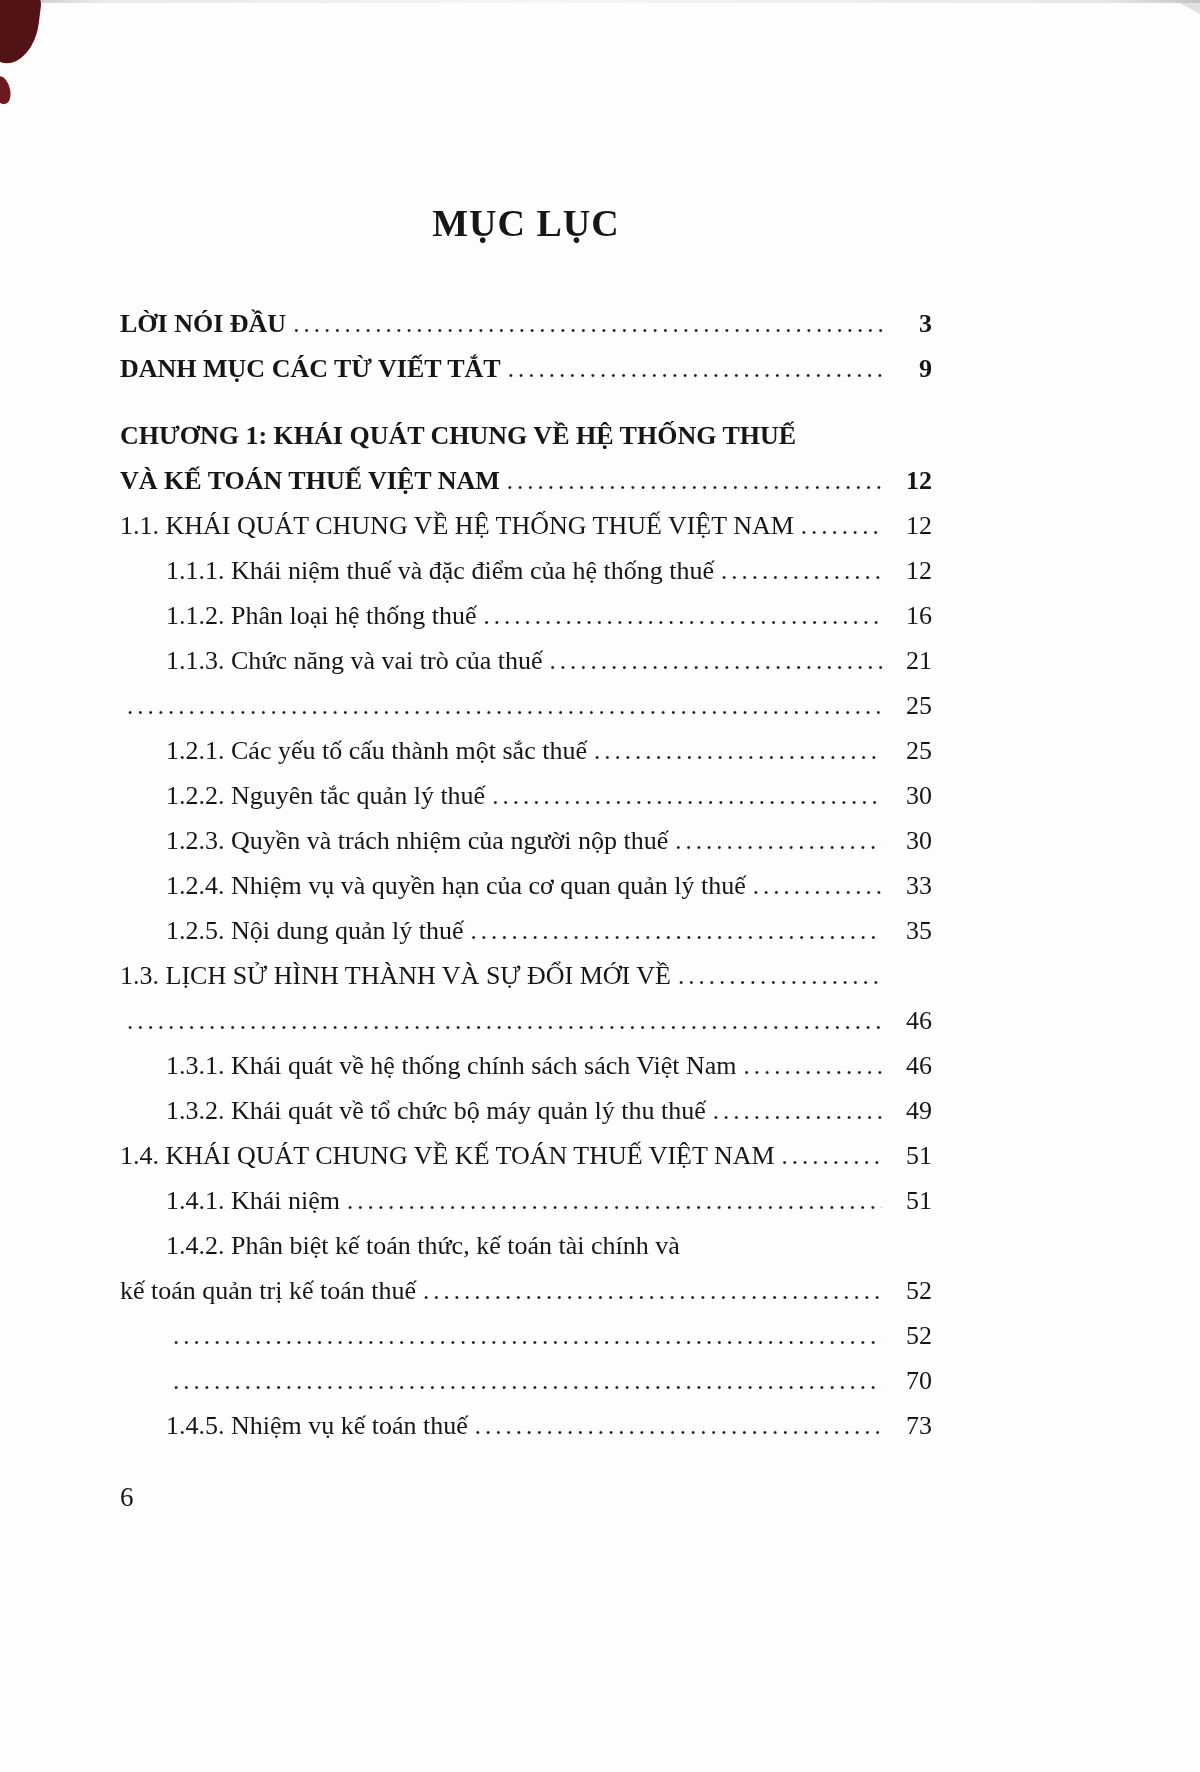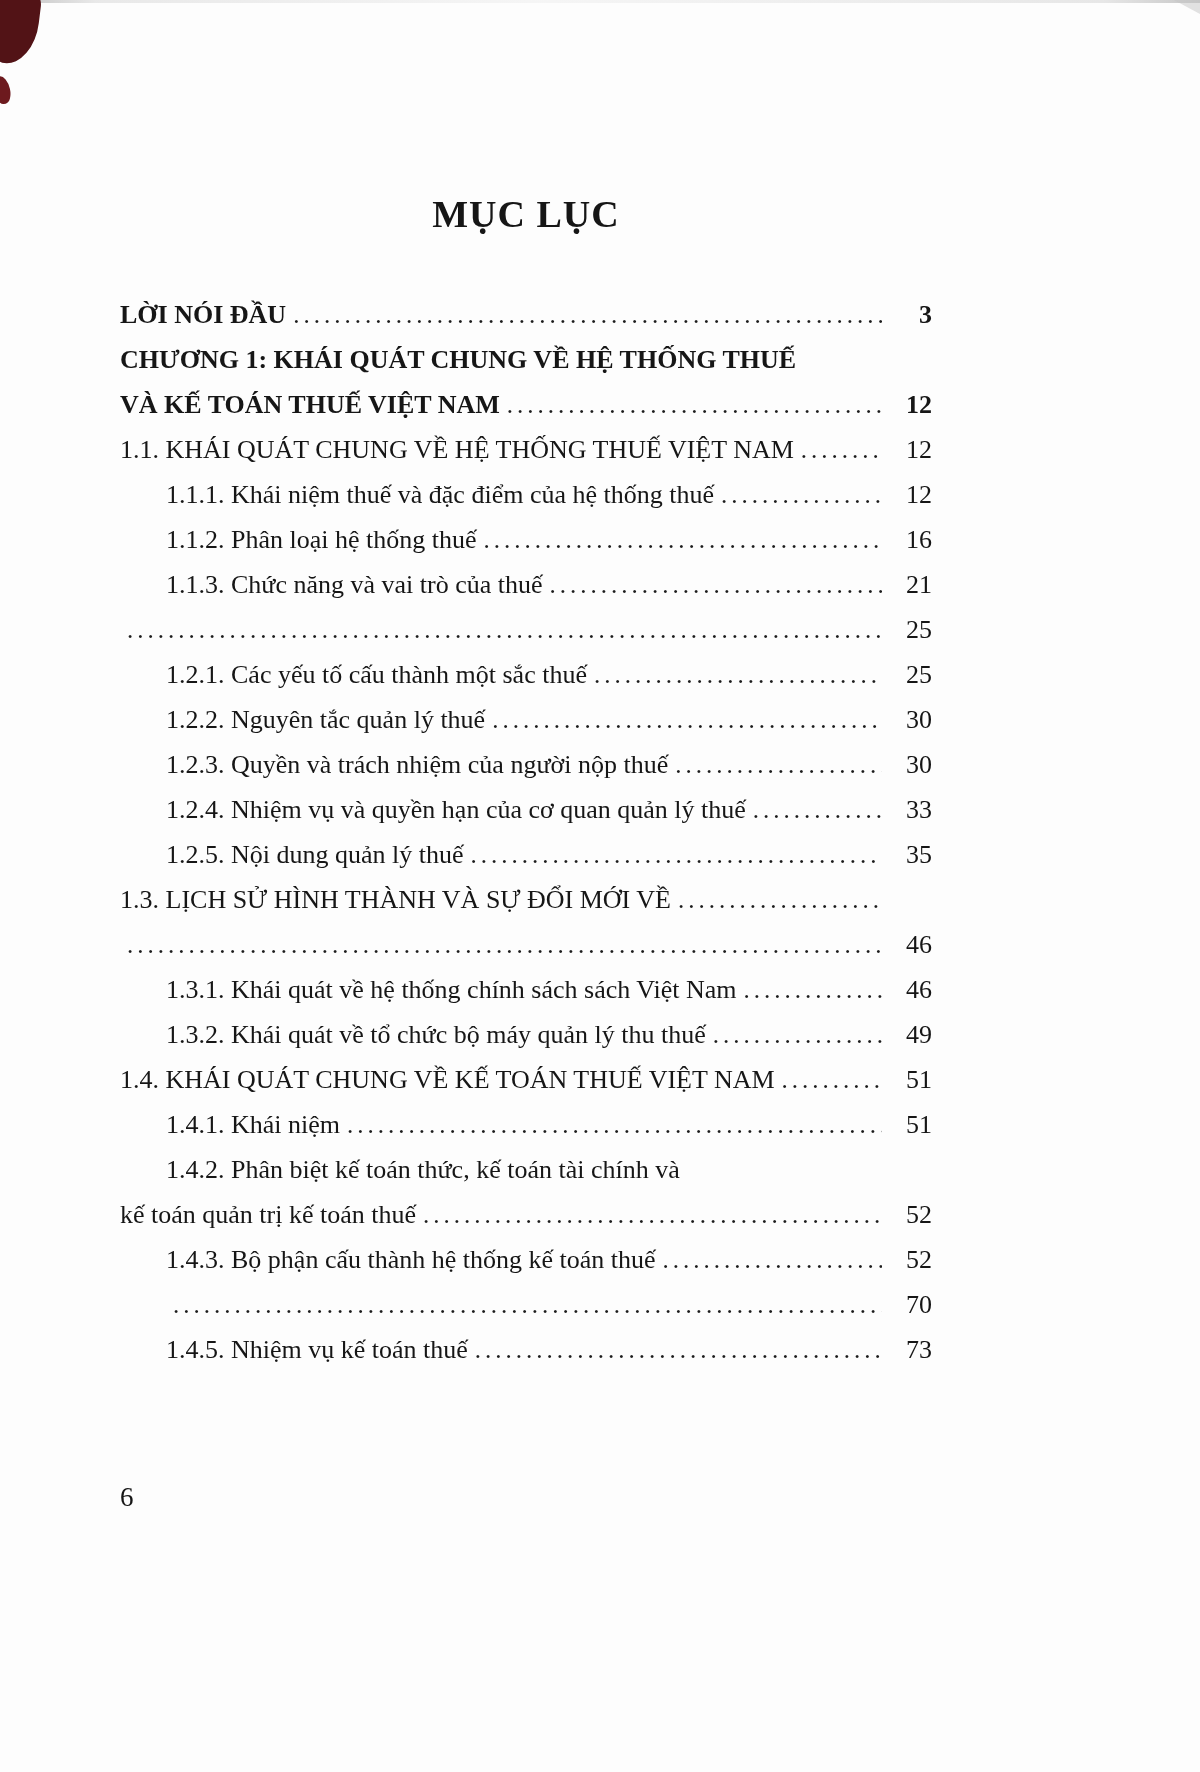--- a/index.html
+++ b/index.html
@@ -15,42 +15,42 @@
     font-family: "Liberation Serif", serif;
     color: #161616;
   }
   .page {
     position: absolute;
     inset: 0;
     padding-top: 190px;
     box-sizing: border-box;
   }
   .page-title {
-    margin: 0;
+    margin: 9px;
     text-align: center;
     font-size: 38px;
     font-weight: 700;
     letter-spacing: 1px;
     line-height: 48px;
     
     padding-right: 148px;
   }
   .toc-list {
     margin: 54px 268px 0 120px;
     font-size: 26px;
   }
   .toc-row {
     display: flex;
     align-items: center;
     line-height: 45px;
     white-space: nowrap;
   }
   .toc-row.bold { font-weight: 700; }
   .toc-row.indent { padding-left: 46px; }
-  .toc-row.gap-before { }
+  .toc-row.gap-before { margin-top: 22px; }
   .toc-text { white-space: nowrap; }
   .leader {
     flex: 1 1 auto;
     overflow: hidden;
     white-space: nowrap;
     min-width: 10px;
     margin: 0 4px 0 7px;
     color: #1c1c1c;
     font-weight: 400;
   }
@@ -119,20 +119,25 @@
   <div class="scan-corner-right"></div>
 
   <h1 class="page-title">MỤC LỤC</h1>
 
   <div class="toc-list">
       <div class="toc-row bold">
         <span class="toc-text">LỜI NÓI ĐẦU</span>
         <span class="leader"></span>
         <span class="toc-page">3</span>
       </div>
+      <div class="toc-row bold">
+        <span class="toc-text">DANH MỤC CÁC TỪ VIẾT TẮT</span>
+        <span class="leader"></span>
+        <span class="toc-page">9</span>
+      </div>
       <div class="toc-row bold gap-before">
         <span class="toc-text">CHƯƠNG 1: KHÁI QUÁT CHUNG VỀ HỆ THỐNG THUẾ</span>
         <span class="toc-page"></span>
       </div>
       <div class="toc-row bold">
         <span class="toc-text">VÀ KẾ TOÁN THUẾ VIỆT NAM</span>
         <span class="leader"></span>
         <span class="toc-page">12</span>
       </div>
       <div class="toc-row">
@@ -216,21 +221,20 @@
       <div class="toc-row indent">
         <span class="toc-text">1.4.2. Phân biệt kế toán thức, kế toán tài chính và</span>
         <span class="toc-page"></span>
       </div>
       <div class="toc-row">
         <span class="toc-text">kế toán quản trị kế toán thuế</span>
         <span class="leader"></span>
         <span class="toc-page">52</span>
       </div>
       <div class="toc-row indent">
-        <span class="toc-text">1.4.3. Bộ phận cấu thành hệ thống kế toán thuế</span>
         <span class="leader"></span>
         <span class="toc-page">52</span>
       </div>
       <div class="toc-row indent">
         <span class="leader"></span>
         <span class="toc-page">70</span>
       </div>
       <div class="toc-row indent">
         <span class="toc-text">1.4.5. Nhiệm vụ kế toán thuế</span>
         <span class="leader"></span>

